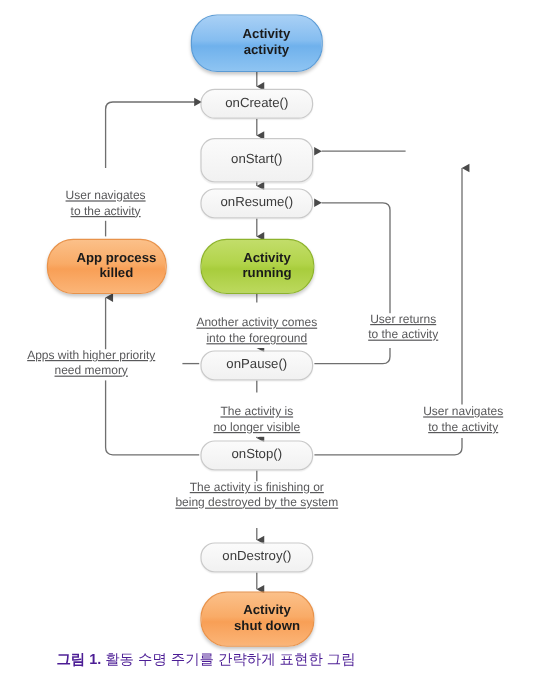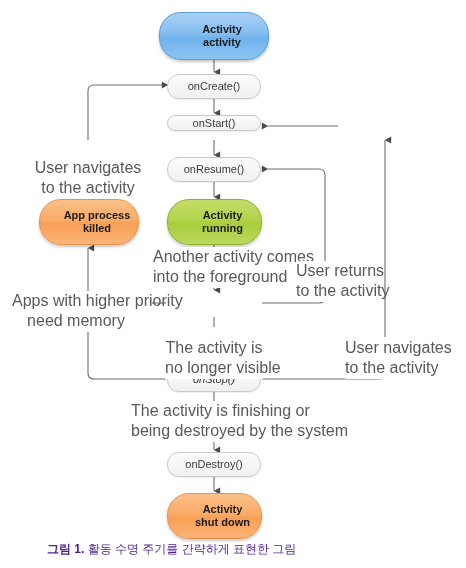--- a/index.html
+++ b/index.html
@@ -62,26 +62,27 @@
   .node.state.green {
     background: linear-gradient(to bottom, #c2dd6a 0%, #b2d44a 45%, #a8cd3c 55%, #bcd95e 100%);
     border: 1px solid #8db32c;
   }
   .node.state.orange {
     background: linear-gradient(to bottom, #fbc089 0%, #f9ab67 45%, #f89f56 55%, #fbb578 100%);
     border: 1px solid #e8924a;
   }
   .edge-label {
     position: absolute;
-    font-size: 16px;
+    font-size: 10px;
     color: #59595b;
     text-align: center;
     line-height: 1.28;
     background: #ffffff;
     white-space: nowrap;
+    text-decoration: underline;
   }
   .caption {
     position: absolute;
     font-size: 12px;
     color: #4c1d95;
     white-space: nowrap;
   }
   .caption b { font-weight: bold; }
   .caption .cap-rest { font-weight: normal; }
 </style>
@@ -150,21 +151,21 @@
     <div>
       <span>Activity</span><br>
       <span>activity</span>
     </div>
   </div>
 
   <div class="node method" style="left:167px; top:74px; width:94px; height:25px;">
     <span>onCreate()</span>
   </div>
 
-  <div class="node method" style="left:167px; top:115px; width:94px; height:16px;">
+  <div class="node method" style="left:167px; top:115px; width:94px; height:37px;">
     <span>onStart()</span>
   </div>
 
 
   <div class="node method" style="left:167px; top:157px; width:94px; height:25px;">
     <span>onResume()</span>
   </div>
 
   <div class="node state green" style="left:167px; top:199px; width:95px; height:46px;">
     <div>
@@ -173,42 +174,45 @@
     </div>
   </div>
 
   <div class="node state orange" style="left:39px; top:199px; width:100px; height:46px;">
     <div>
       <span>App process</span><br>
       <span>killed</span>
     </div>
   </div>
 
-
-  <div class="node method" style="left:167px; top:367px; width:94px; height:25px;font-style:italic;">
+  <div class="node method" style="left:167px; top:292px; width:94px; height:25px;">
+    <span>onPause()</span>
+  </div>
+
+  <div class="node method" style="left:167px; top:367px; width:94px; height:25px;">
     <span>onStop()</span>
   </div>
 
   <div class="node method" style="left:167px; top:452px; width:94px; height:25px;">
     <span>onDestroy()</span>
   </div>
 
   <div class="node state orange" style="left:167px; top:493px; width:95px; height:46px;">
     <div>
       <span>Activity</span><br>
       <span>shut down</span>
     </div>
   </div>
 
   <div class="edge-label" style="left:27px; top:158px; width:122px;">
     <span>User navigates</span><br>
     <span>to the activity</span>
   </div>
 
-  <div class="edge-label" style="left:153px; top:247px; width:122px;">
+  <div class="edge-label" style="left:153px; top:264px; width:122px;">
     <span>Another activity comes</span><br>
     <span>into the foreground</span>
   </div>
 
   <div class="edge-label" style="left:296px; top:261px; width:80px;">
     <span>User returns</span><br>
     <span>to the activity</span>
   </div>
 
   <div class="edge-label" style="left:12px; top:291px; width:128px;">

